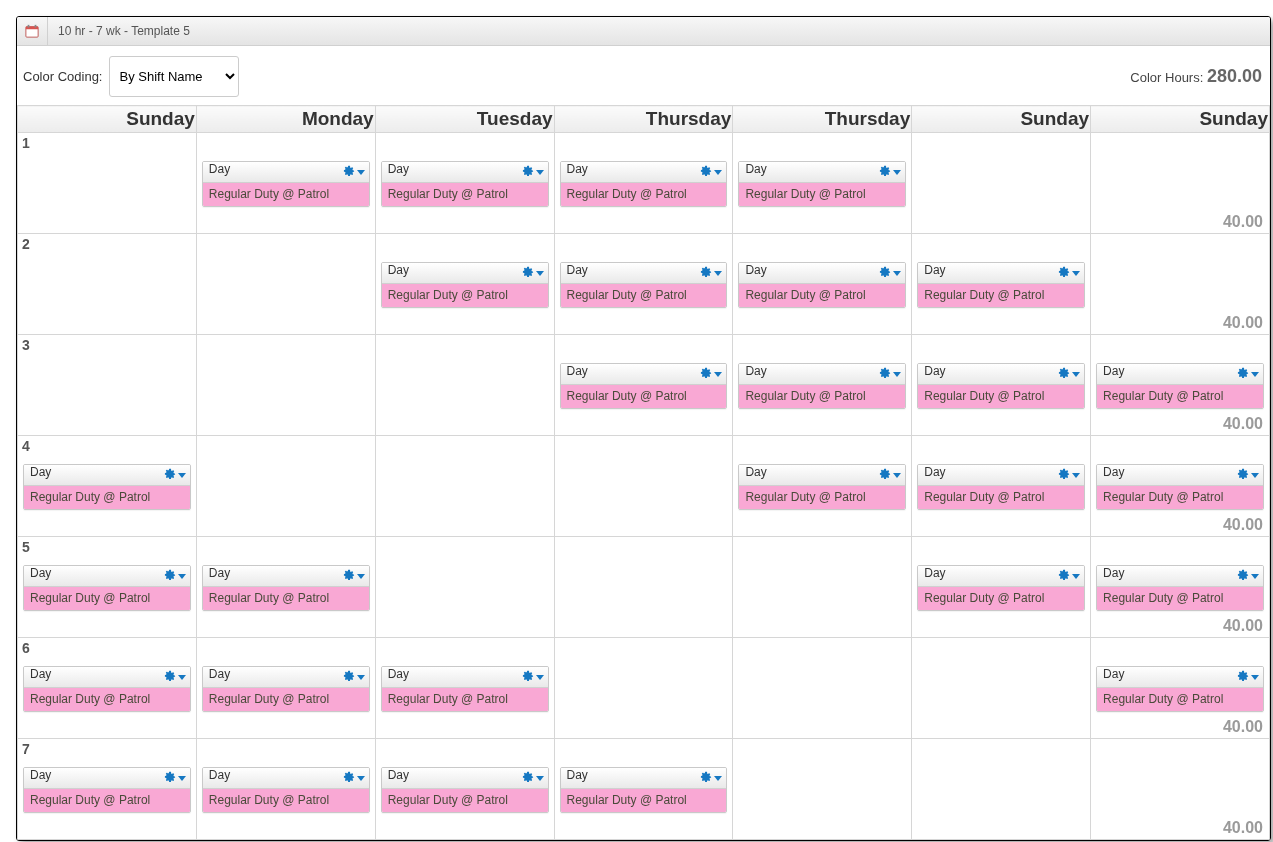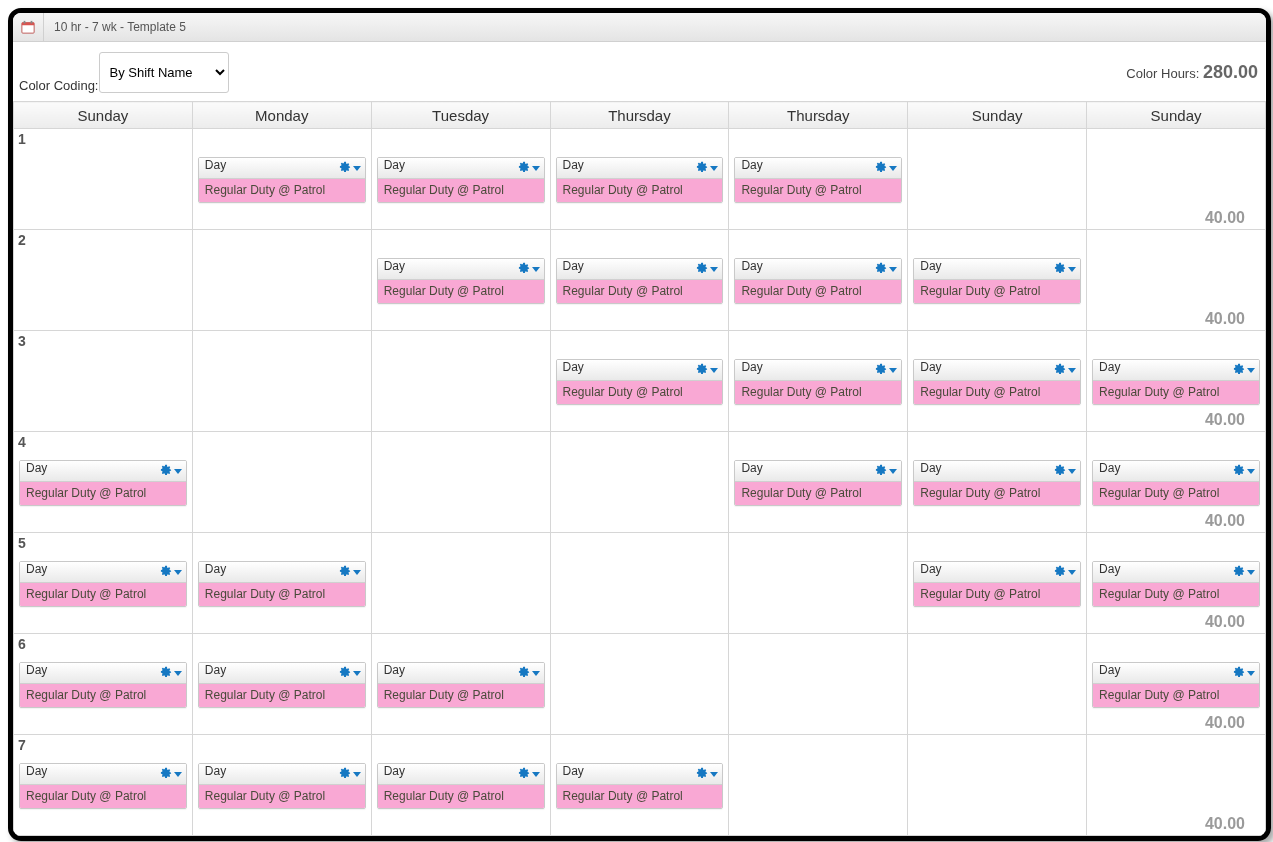--- a/index.html
+++ b/index.html
@@ -1,34 +1,34 @@
 <!DOCTYPE html>
 <html><head>
 <meta charset="utf-8">
 <style>
   html,body{margin:0;padding:0;font-family:Arial,Helvetica,sans-serif;font-size:13px;color:#333;background:#fff;}
-  .app{width:1253px;margin:8px;border:5px solid #000000;border-radius:13px;box-shadow:4px 4px 6px rgba(0,0,0,0.35);overflow:hidden;}
+  .app{width:1253px;margin:16px;border:1px solid #000000;border-radius:3px;box-shadow:4px 4px 6px rgba(0,0,0,0.35);overflow:hidden;}
   
   .titlebar{display:flex;align-items:center;height:28px;background:linear-gradient(#f7f7f7,#e4e4e4);border-bottom:1px solid #d0d0d0;}
   .titlebar .icon-cell{width:30px;display:flex;align-items:center;justify-content:center;border-right:1px solid #d0d0d0;height:100%;}
   .titlebar .title{padding:0 10px;color:#555;font-size:12px;}
   .cal-icon{width:14px;height:14px;}
   
   .toolbar{display:flex;align-items:center;justify-content:space-between;padding:10px 8px 8px 6px;}
-  .toolbar .left{display:flex;align-items:flex-end;}
+  .toolbar .left{display:flex;align-items:center;gap:6px;}
   .toolbar label{font-size:13px;}
   .toolbar select{height:41px;border:1px solid #ccc;border-radius:3px;background:#fff;font-size:13px;padding:2px 18px 2px 6px;min-width:130px;}
   .total{font-size:13px;color:#444;}
   .total b{font-size:18px;font-weight:bold;color:#666;text-align:center;}
   
   table.cal{width:100%;border-collapse:collapse;table-layout:fixed;}
-  table.cal th{background:linear-gradient(#fbfbfb,#ececec);border:1px solid #d6d6d6;height:24px;font-weight:normal;font-size:15px;color:#333;}
+  table.cal th{background:linear-gradient(#fbfbfb,#ececec);border:1px solid #d6d6d6;height:24px;font-weight:bold;font-size:19px;color:#333;text-align:right;}
   table.cal td{border:1px solid #d6d6d6;vertical-align:top;padding:0;height:100px;position:relative;}
   td .weeknum{position:absolute;top:2px;left:4px;font-size:14px;font-weight:bold;color:#555;}
-  td .weekhours{position:absolute;bottom:2px;right:20px;font-size:16px;font-weight:bold;color:#9a9a9a;}
+  td .weekhours{position:absolute;bottom:2px;right:6px;font-size:16px;font-weight:bold;color:#9a9a9a;}
   
   .shift{margin:28px 5px 4px 5px;border:1px solid #c9c9c9;border-radius:2px;overflow:hidden;font-size:12px;box-shadow:0 1px 1px rgba(0,0,0,0.05);}
   .shift-head{display:flex;justify-content:space-between;height:20px;padding:0 4px 0 6px;background:linear-gradient(#ffffff,#e9e9e9);border-bottom:1px solid #d0d0d0;color:#333;}
   .shift-head .gear{display:flex;align-items:center;gap:1px;cursor:pointer;}
   .shift-body{background:#f9a8d4;color:#4a4a3a;padding:4px 6px 5px 6px;}
   
   .gear-icon{width:12px;height:12px;}
   .caret{width:0;height:0;border-left:4px solid transparent;border-right:4px solid transparent;border-top:5px solid #1678c2;margin-left:1px;}
 </style>
 </head>

